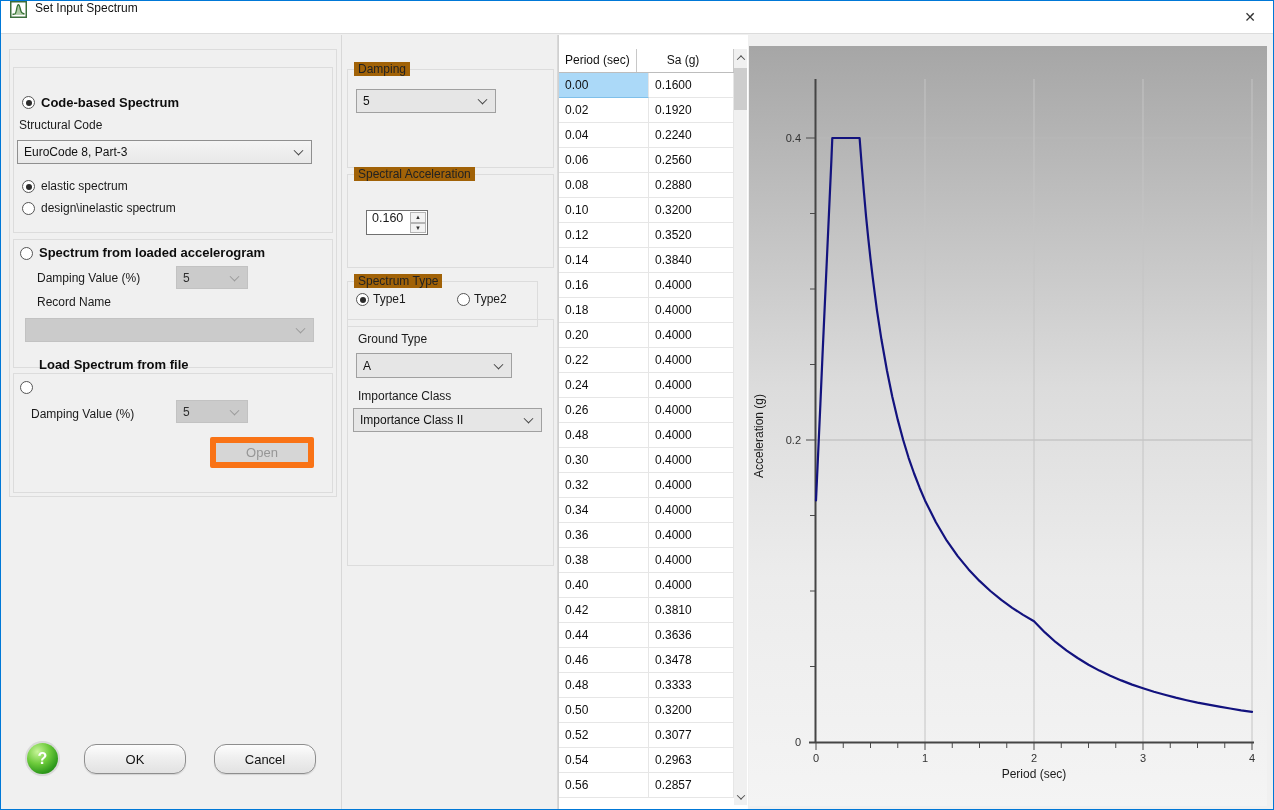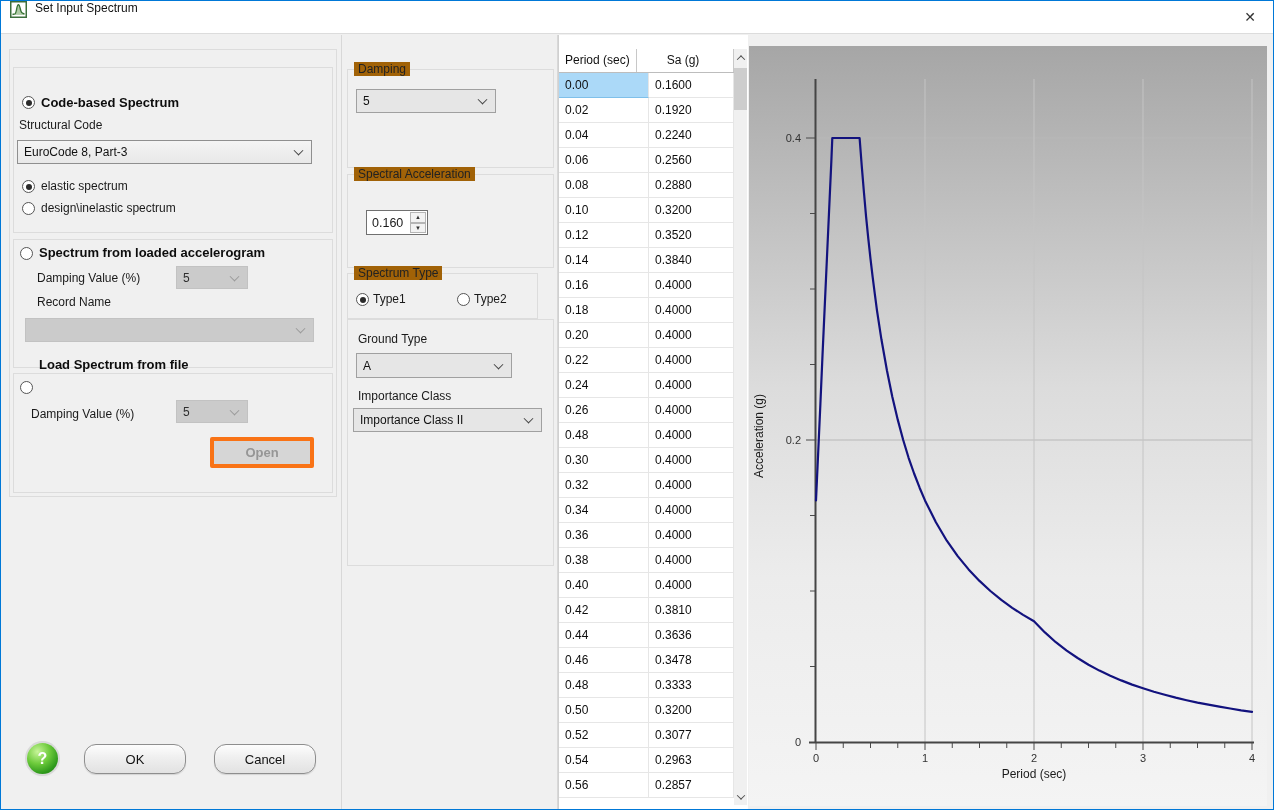--- a/index.html
+++ b/index.html
@@ -33,31 +33,31 @@
   .combo { position:absolute; border:1px solid #8f8f8f; background:linear-gradient(#f4f4f4,#e8e8e8);
     display:flex; align-items:center; padding-left:6px; font-size:12px; color:#111; }
   .combo.flat { background:#e6e6e6; border-color:#a0a0a0; }
   .combo.dis { background:#cbcbcb; border-color:#c2c2c2; color:#2e2e2e; }
   .chev { position:absolute; right:9px; top:50%; width:7px; height:7px;
     border-right:1.5px solid #444; border-bottom:1.5px solid #444;
     transform:translateY(-70%) rotate(45deg); }
   .dis .chev { border-color:#9a9a9a; }
   
   .spinner { position:absolute; border:1px solid #707070; background:#fff; display:flex;
-    align-items:center; padding-left:5px; font-size:12.5px; }
+    align-items:flex-start; padding-left:5px; font-size:12.5px; }
   .spin-col { position:absolute; right:1px; top:1px; bottom:1px; width:16px; display:flex;
     flex-direction:column; }
   .spin-btn { flex:1; border:1px solid #b5b5b5; background:#f2f2f2; font-size:6px; color:#333;
     display:flex; align-items:center; justify-content:center; line-height:1; }
   
   .btn { position:absolute; border:1px solid #8e8e8e; border-radius:12px;
     background:linear-gradient(#fdfdfd,#efefef 45%,#e2e2e2); font-size:13px; color:#111;
     display:flex; align-items:center; justify-content:center;
     box-shadow:0 1px 1px rgba(0,0,0,0.12); }
-  .btn.dis { background:#d6d6d6; border:4px solid #f97316; color:#969696; font-weight:bold;
+  .btn.dis { background:#d6d6d6; border:6px solid #f97316; color:#969696; font-weight:normal;
     border-radius:2px; box-shadow:none; }
   .help-btn { position:absolute; width:31px; height:31px; border-radius:50%;
     background:radial-gradient(circle at 34% 28%, #c8f59a, #6ecb3c 40%, #2f9a1c 72%, #1d7510);
     box-shadow:0 0 0 2px #d9d9d9, 0 1px 2px rgba(0,0,0,0.25);
     display:flex; align-items:center; justify-content:center;
     color:#fff; font-weight:bold; font-size:16px; }
   
   .table-panel { position:absolute; left:557px; top:34px; width:190px; bottom:0;
     background:#fff; border-left:1px solid #d0d0d0; }
   .tbl-header { position:absolute; left:0; top:14px; height:24px; width:175px; display:flex;
@@ -160,21 +160,21 @@
     <span class="legend">Spectral Acceleration</span>
   </div>
   <div class="spinner" style="left:365px; top:209px; width:62px; height:25px;">
     <span>0.160</span>
     <span class="spin-col">
         <span class="spin-btn">▲</span>
         <span class="spin-btn">▼</span>
       </span>
   </div>
 
-  <div class="group" style="left:346px; top:272px; width:191px; height:46px;">
+  <div class="group" style="left:346px; top:280px; width:191px; height:46px;">
     <span class="legend">Spectrum Type</span>
   </div>
   <div class="radio sel" style="left:355px; top:292px;"></div>
   <div class="label" style="left:372px; top:291px;">Type1</div>
   <div class="radio" style="left:456px; top:292px;"></div>
   <div class="label" style="left:473px; top:291px;">Type2</div>
 
   <div class="group" style="left:346px; top:318px; width:207px; height:247px;"></div>
   <div class="label" style="left:357px; top:331px;">Ground Type</div>
   <div class="combo flat" style="left:355px; top:352px; width:156px; height:25px;">

